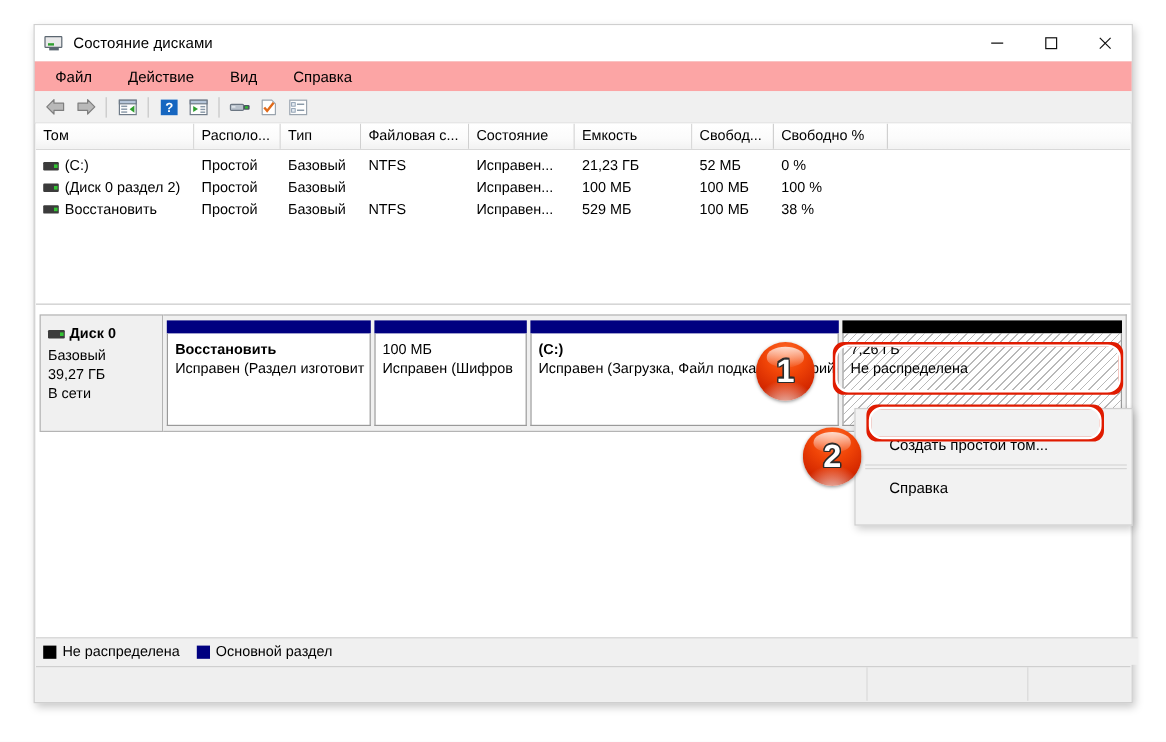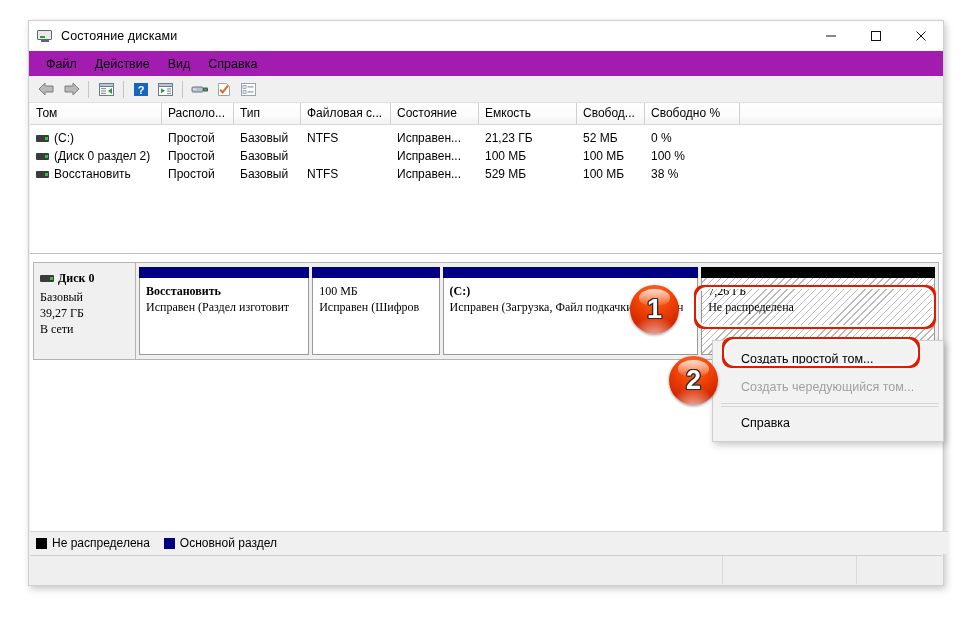--- a/index.html
+++ b/index.html
@@ -86,24 +86,25 @@
     display: flex;
     align-items: center;
     justify-content: center;
     color: #111;
   }
   .win-btn svg { display: block; }
 
   
   .menubar {
     height: 25px;
-    background: #a21caf;
+    background: #fca5a5;
     display: flex;
     align-items: center;
     padding-left: 8px;
+    gap: 12px;
   }
   .menu-item {
     font-size: 12.5px;
     color: #000;
     padding: 3px 9px;
   }
 
   
   .toolbar {
     height: 26px;
@@ -185,21 +186,20 @@
 
   
   .graphpane {
     position: absolute;
     left: 1px;
     top: 233px;
     width: 912px;
     height: 298px;
     background: #ffffff;
     overflow: hidden;
-    font-family: Liberation Serif, serif;
   }
 
   .diskrow {
     position: absolute;
     left: 3px;
     top: 8px;
     width: 906px;
     height: 98px;
   }
   .diskinfo {
@@ -337,21 +337,21 @@
   
   .ctxmenu {
     position: absolute;
     left: 712px;
     top: 340px;
     width: 232px;
     background: #f2f2f2;
     border: 1px solid #cfcfcf;
     box-shadow: 2px 3px 7px rgba(0,0,0,0.22);
     box-sizing: border-box;
-    padding: 4px 0;
+    padding: 16px 0;
     z-index: 30;
   }
   .ctxitem {
     height: 28px;
     display: flex;
     align-items: center;
     padding-left: 28px;
     font-size: 12.5px;
     color: #000;
     box-sizing: border-box;
@@ -640,21 +640,20 @@
     <div class="statusbar">
       <div class="sb-pane" style="width:693px"></div>
       <div class="sb-pane" style="width:133px"></div>
       <div class="sb-pane" style="width:85px;border-right:none"></div>
     </div>
 
   </div>
 
   <div class="ctxmenu">
     <div class="ctxitem">Создать простой том...</div>
-    <div class="ctxitem disabled">Создать чередующийся том...</div>
     <div class="ctxsep"></div>
     <div class="ctxsep"></div>
     <div class="ctxitem">Справка</div>
   </div>
 
   <div class="hl" style="left:694px; top:285px; width:242px; height:44px;">
     <div class="hl-inner"></div>
   </div>
   <div class="hl" style="left:722px; top:337px; width:198px; height:31px;">
     <div class="hl-inner"></div>

